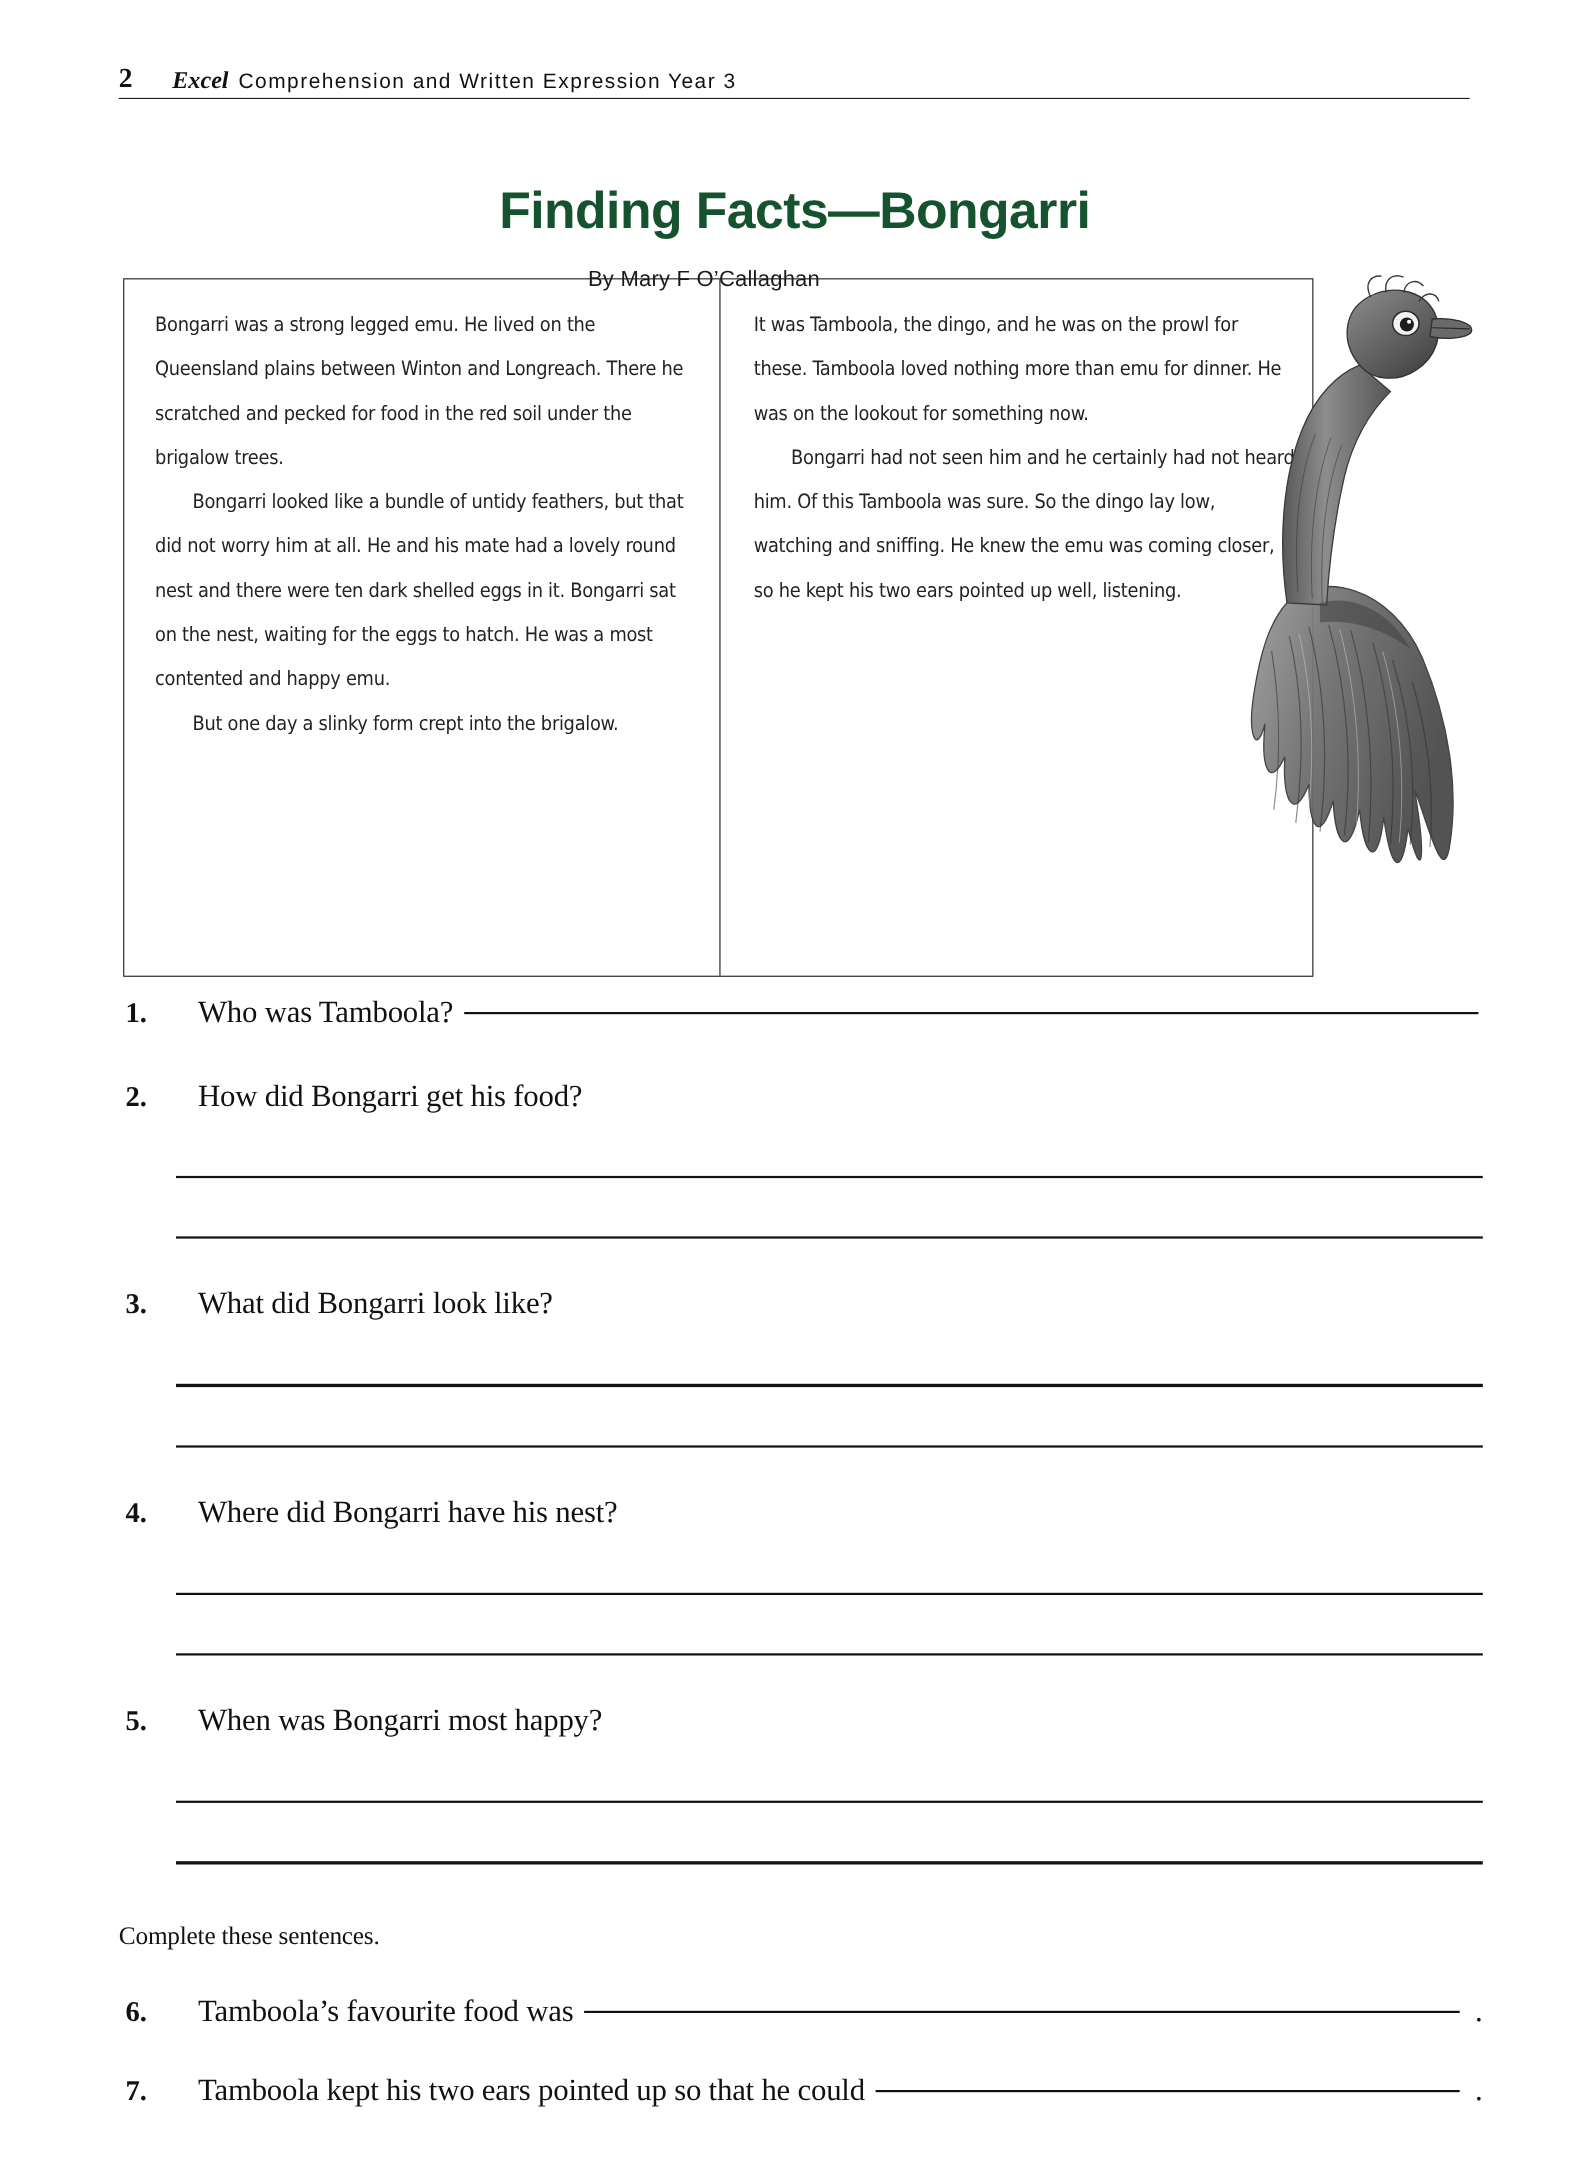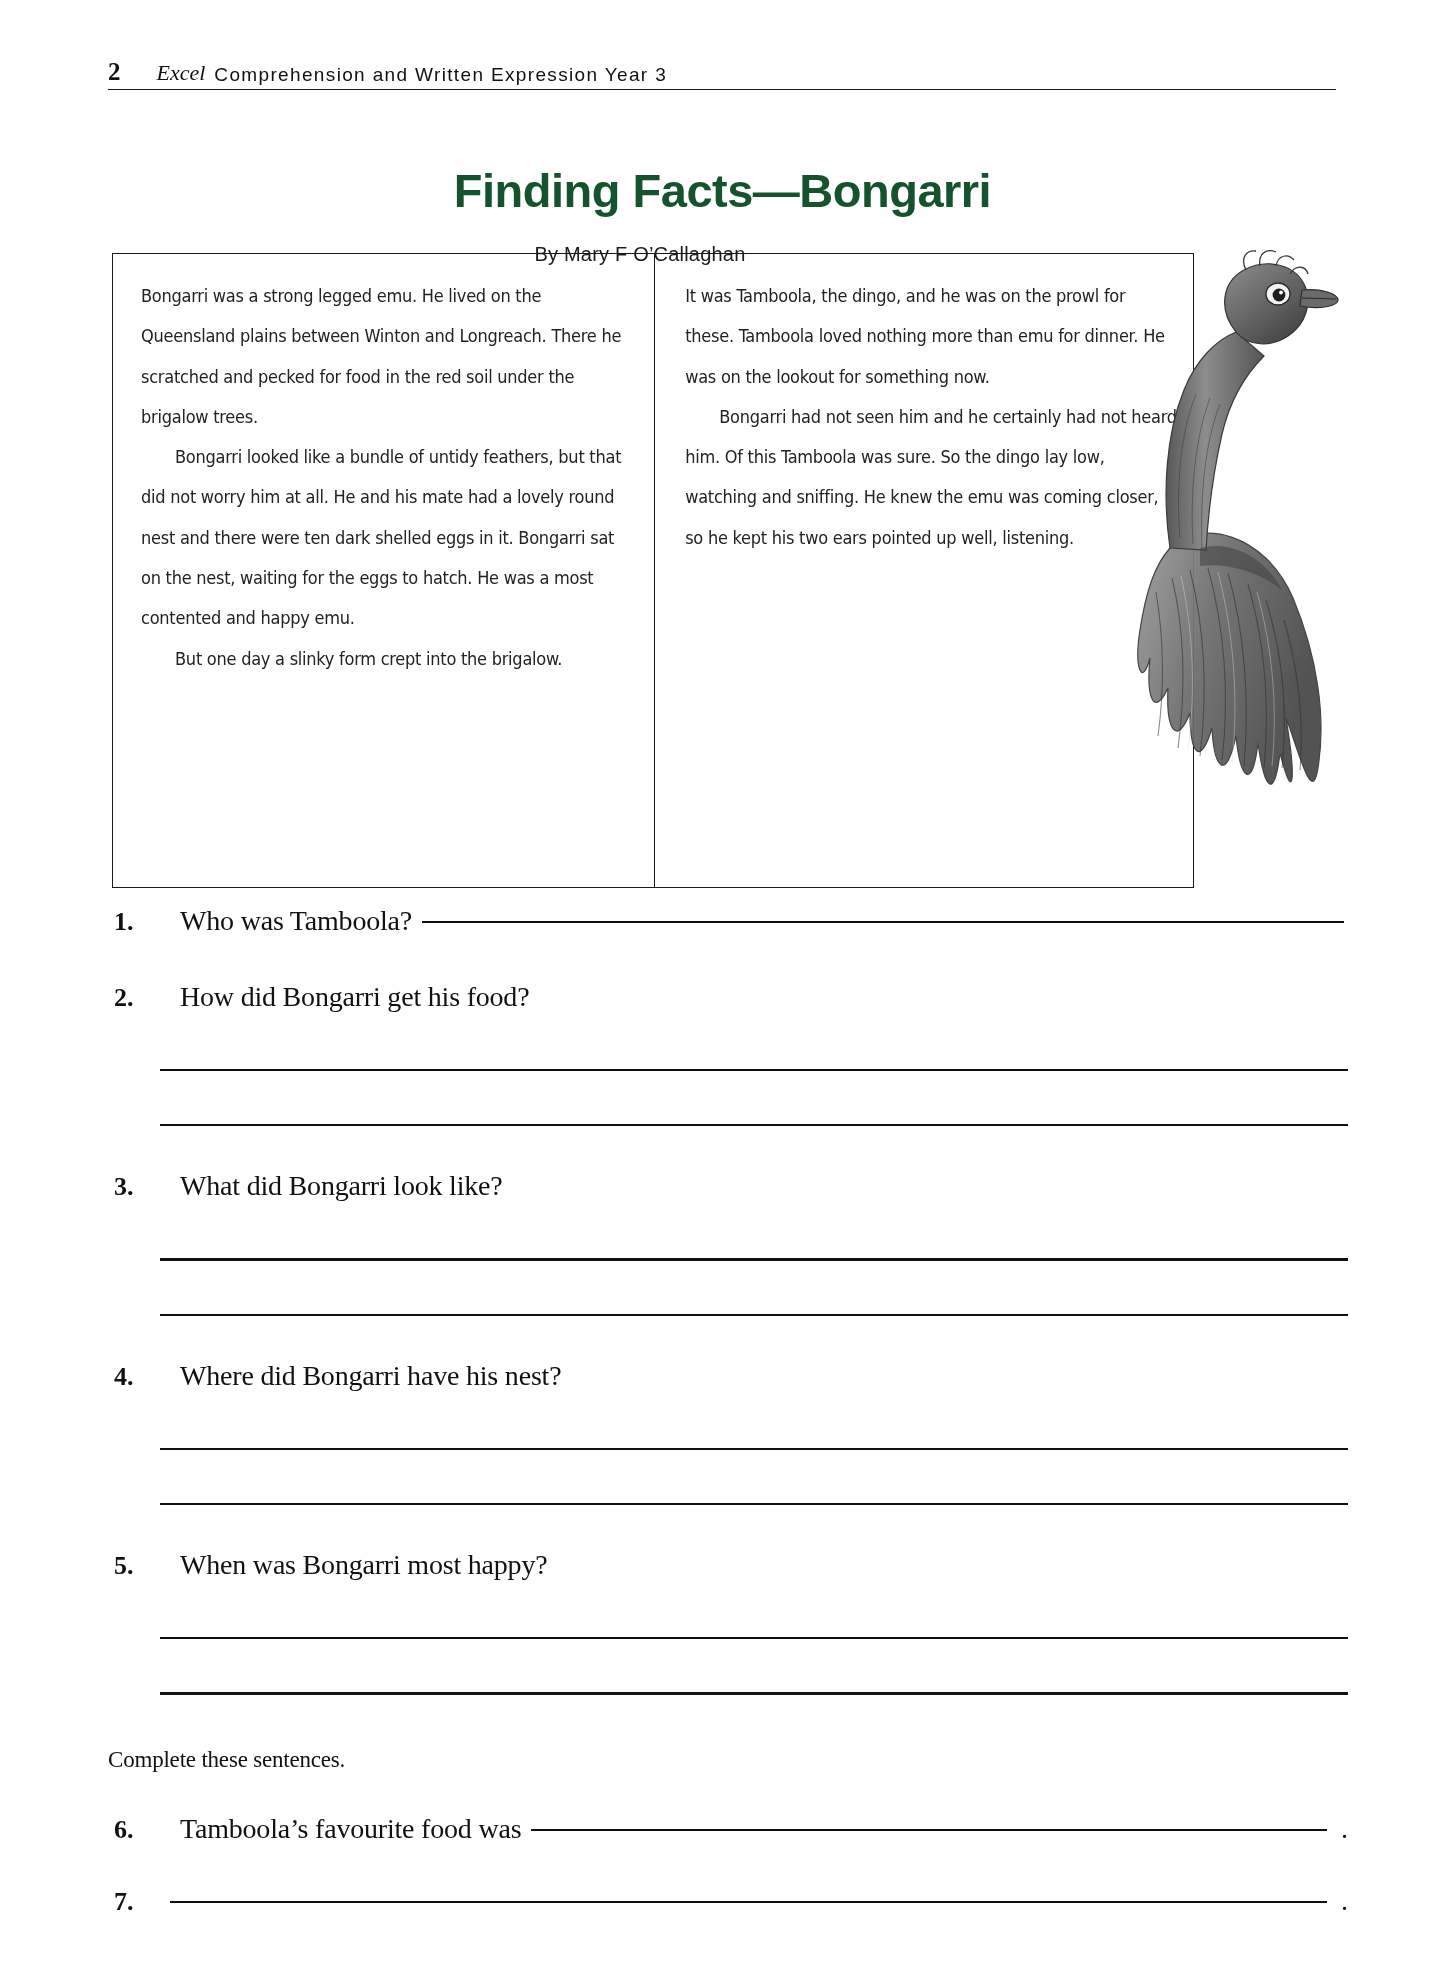--- a/index.html
+++ b/index.html
@@ -33,21 +33,21 @@
   .page-number {
     font-family: "Liberation Serif", serif;
     font-weight: bold;
     font-size: 25px;
     line-height: 1;
     margin-right: 36px;
     letter-spacing: 0px;
   }
   .head-excel {
     font-family: "Liberation Serif", serif;
-    font-weight: normal;
+    font-weight: bold;
     font-style: italic;
     font-size: 22px;
     line-height: 1;
     margin-right: 9px;
   }
   .head-rest {
     font-family: "Liberation Sans", sans-serif;
     font-size: 19px;
     line-height: 1;
     letter-spacing: 1.35px;
@@ -353,18 +353,19 @@
       <span class="q-num">6.</span>
       <span class="q-text">Tamboola’s favourite food was</span>
       <span class="inline-rule with-period"></span>
       <span class="trailing-period">.</span>
     </div>
 
     <div style="height:40px;"></div>
 
     <div class="q-row">
       <span class="q-num">7.</span>
+      <span class="q-text">Tamboola kept his two ears pointed up so that he could</span>
       <span class="inline-rule with-period"></span>
       <span class="trailing-period">.</span>
     </div>
 
   </div>
 </div>
 
 </body></html>

